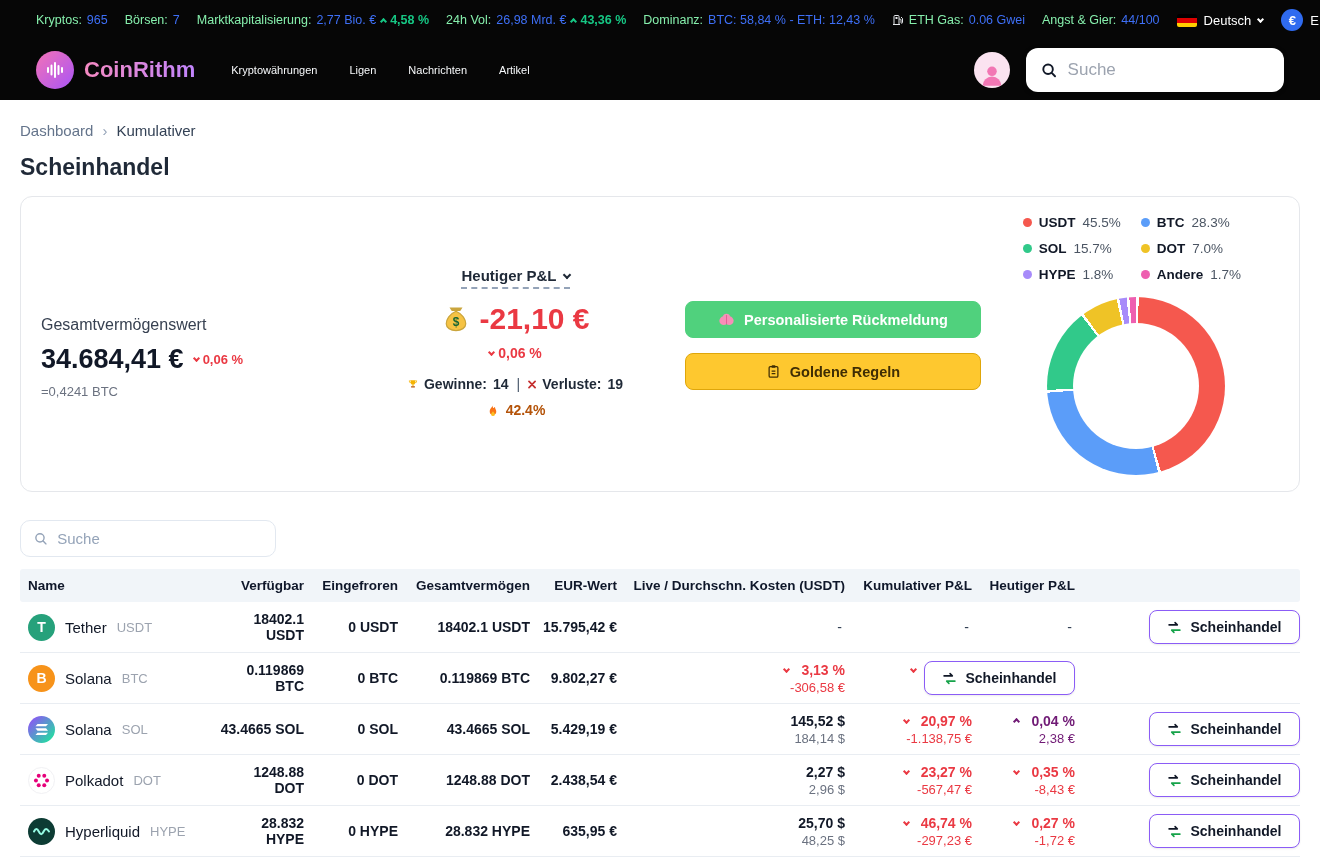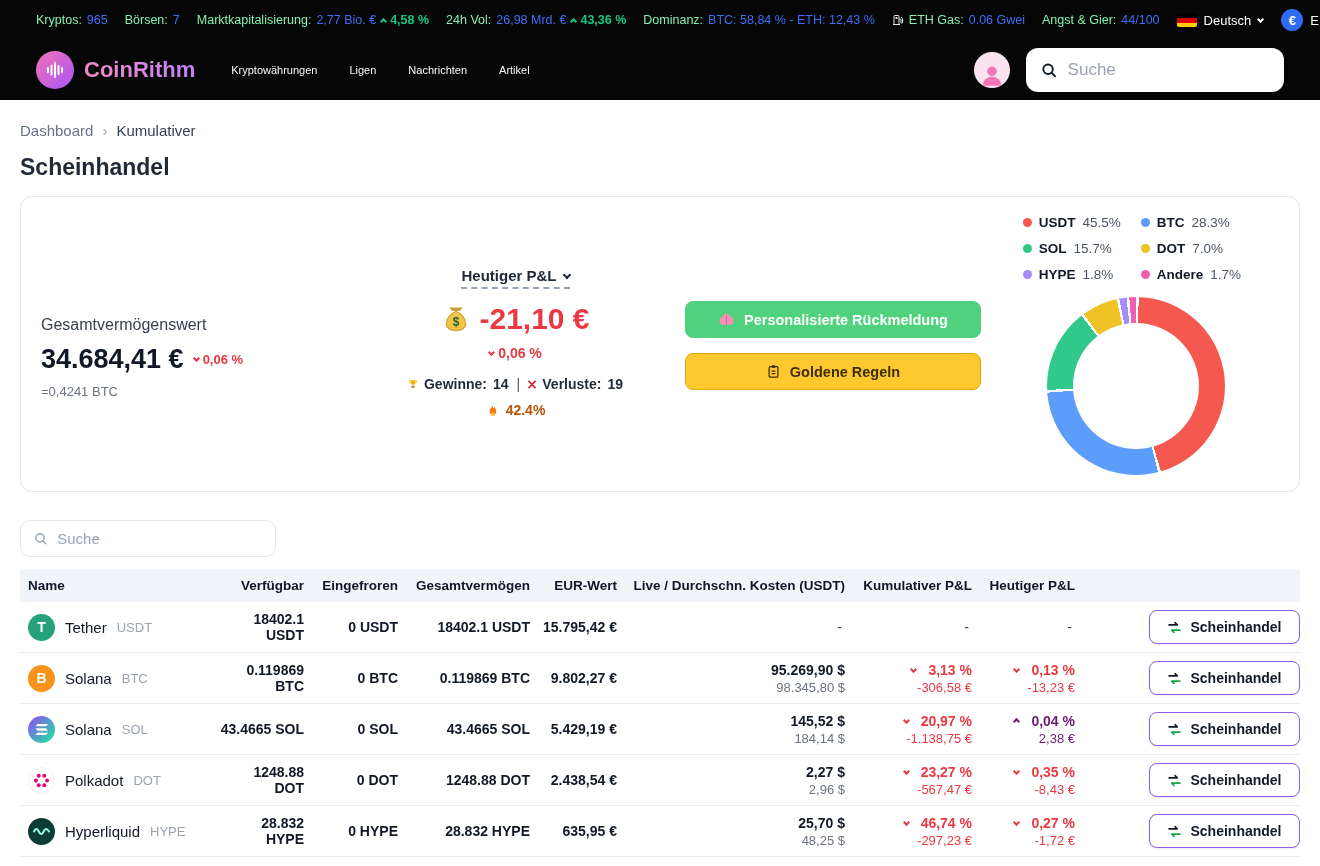--- a/index.html
+++ b/index.html
@@ -415,24 +415,20 @@
         <div class="cell name-cell">
           <span class="coin-icon" style="background:#f7931a">B</span>
           <span class="coin-name">Solana</span>
           <span class="coin-sym">BTC</span>
         </div>
         <div class="cell num">0.119869 BTC</div>
         <div class="cell num">0 BTC</div>
         <div class="cell num">0.119869 BTC</div>
         <div class="cell num">9.802,27 €</div>
         <div class="cell right">
-          <div class="live-main">95.269,90 $</div>
-          <div class="live-sub">98.345,80 $</div>
-        </div>
-        <div class="cell right">
           <div class="pct down">
             <span class="chev down sm"></span>
             <span>3,13 %</span>
           </div>
           <div class="sub down">-306,58 €</div>
         </div>
         <div class="cell right">
           <div class="pct down">
             <span class="chev down sm"></span>
             <span>0,13 %</span>

